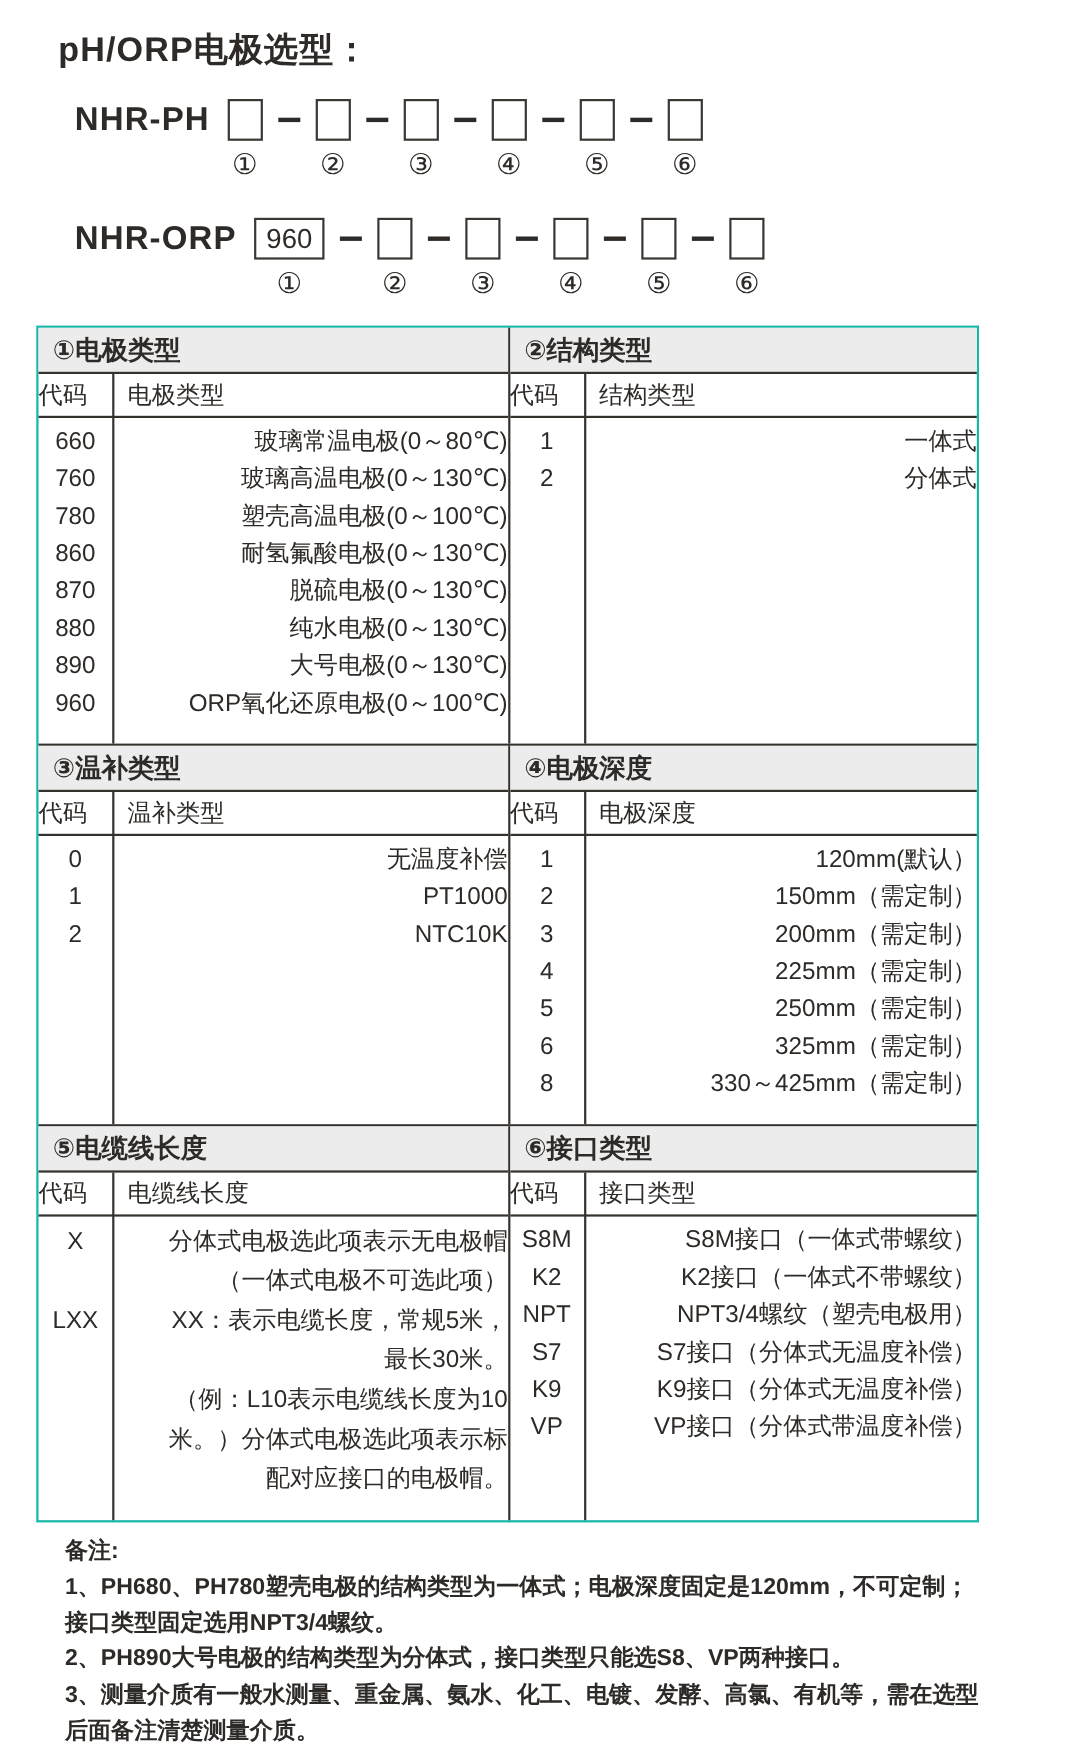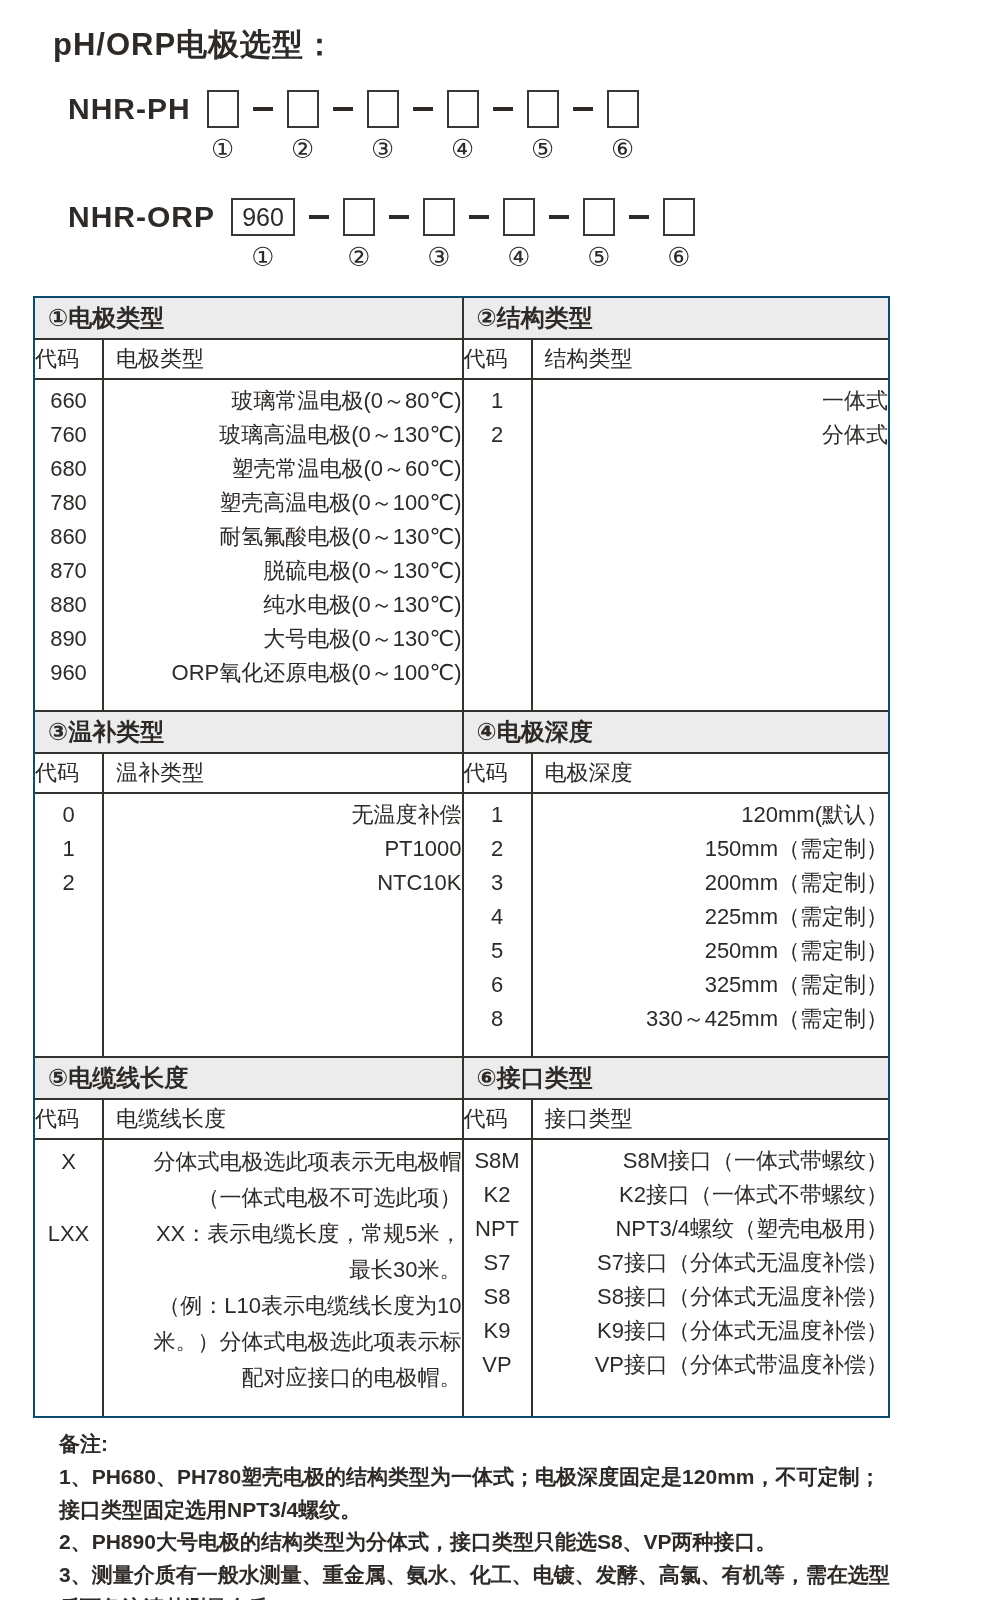--- a/index.html
+++ b/index.html
@@ -17,21 +17,21 @@
   .model{font-size:30px;font-weight:bold;line-height:38px;margin-right:16px;letter-spacing:1px;white-space:nowrap;}
   .slots{display:flex;align-items:flex-start;}
   .slot{display:flex;flex-direction:column;align-items:center;}
   .box{min-width:32px;height:38px;box-sizing:border-box;border:2px solid #3b3733;
        display:flex;align-items:center;justify-content:center;font-size:25px;padding:0 2px;}
   .box.wide{min-width:64px;}
   .dash{width:20px;height:4px;background:#2e2a27;margin:17px 14px 0 14px;flex:none;}
   .num{margin-top:8px;font-size:26px;line-height:1;}
 
   
-  .seltable{border:2px solid #0c4a6e;margin-top:26px;}
+  .seltable{border:2px solid #14b8a6;margin-top:26px;}
   .pair{display:grid;grid-template-columns:1fr 1fr;}
   .pair + .pair{border-top:2px solid #35312d;}
   .section{display:flex;flex-direction:column;}
   .section.right{border-left:2px solid #35312d;}
   .band{background:#ececec;border-bottom:2px solid #35312d;height:40px;flex:none;
         display:flex;align-items:center;padding-left:13px;font-size:24px;font-weight:bold;}
   .bodyc{position:relative;flex:1;display:flex;flex-direction:column;}
   .vline{position:absolute;left:67px;top:0;bottom:0;width:2px;background:#35312d;}
   .sub{display:flex;align-items:center;border-bottom:2px solid #35312d;height:38px;flex:none;font-size:22px;}
   .sub .code-h{width:67px;text-align:left;flex:none;}
@@ -139,24 +139,20 @@
           <div class="rows">
               <div class="tr">
                 <div class="td code">660</div>
                 <div class="td desc">玻璃常温电极(0～80℃)</div>
               </div>
               <div class="tr">
                 <div class="td code">760</div>
                 <div class="td desc">玻璃高温电极(0～130℃)</div>
               </div>
               <div class="tr">
-                <div class="td code">680</div>
-                <div class="td desc">塑壳常温电极(0～60℃)</div>
-              </div>
-              <div class="tr">
                 <div class="td code">780</div>
                 <div class="td desc">塑壳高温电极(0～100℃)</div>
               </div>
               <div class="tr">
                 <div class="td code">860</div>
                 <div class="td desc">耐氢氟酸电极(0～130℃)</div>
               </div>
               <div class="tr">
                 <div class="td code">870</div>
                 <div class="td desc">脱硫电极(0～130℃)</div>
@@ -310,24 +306,20 @@
               </div>
               <div class="tr">
                 <div class="td code">NPT</div>
                 <div class="td desc">NPT3/4螺纹（塑壳电极用）</div>
               </div>
               <div class="tr">
                 <div class="td code">S7</div>
                 <div class="td desc">S7接口（分体式无温度补偿）</div>
               </div>
               <div class="tr">
-                <div class="td code">S8</div>
-                <div class="td desc">S8接口（分体式无温度补偿）</div>
-              </div>
-              <div class="tr">
                 <div class="td code">K9</div>
                 <div class="td desc">K9接口（分体式无温度补偿）</div>
               </div>
               <div class="tr">
                 <div class="td code">VP</div>
                 <div class="td desc">VP接口（分体式带温度补偿）</div>
               </div>
             </div>
         </div>
       </div>

